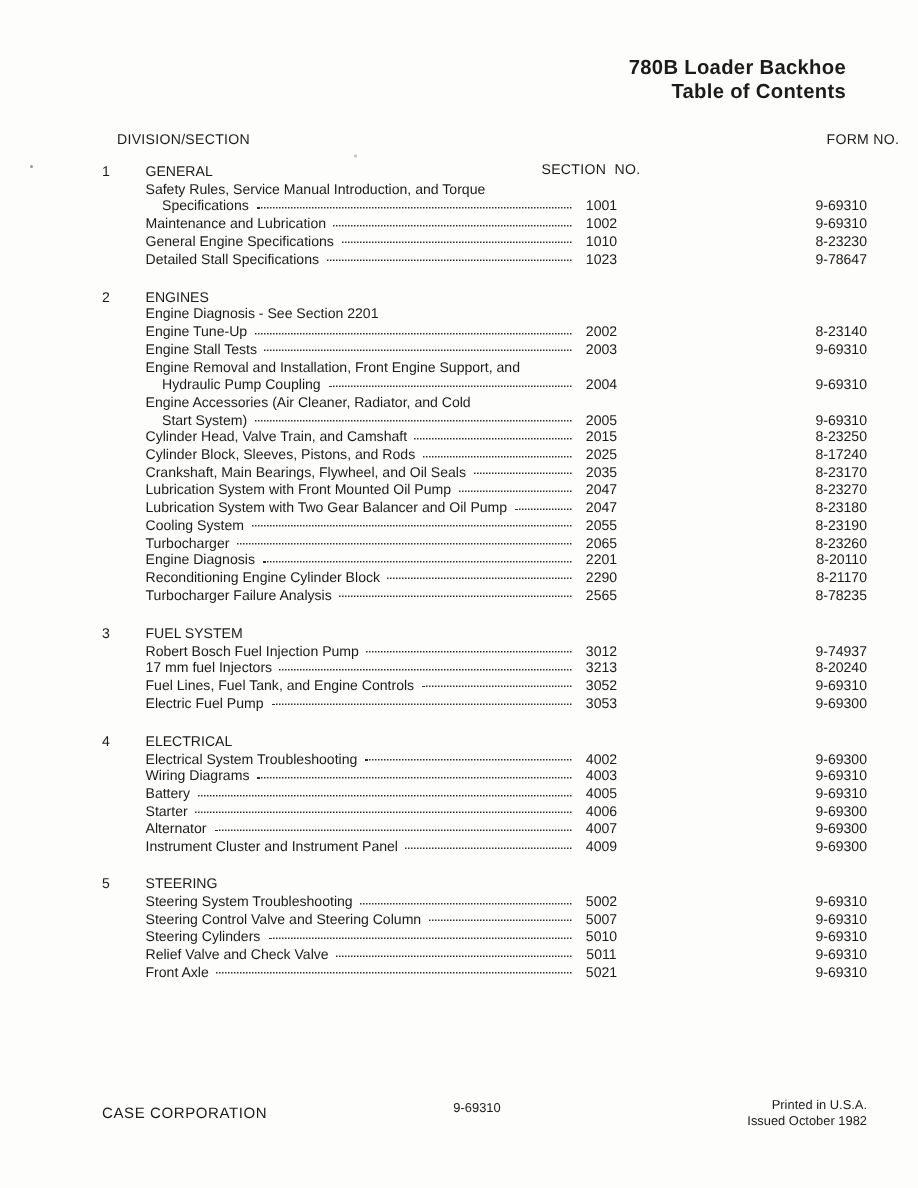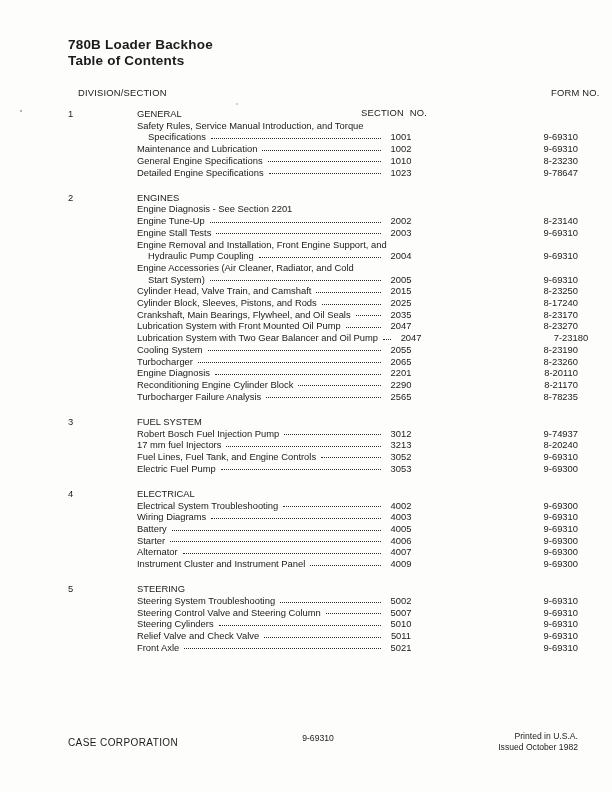--- a/index.html
+++ b/index.html
@@ -10,22 +10,22 @@
     color: #1b1b1b;
     position: relative;
     overflow: hidden;
   }
   .page {
     position: absolute; inset: 0;
     background: #fdfdfc;
   }
   
   .titles {
-    position: absolute; left: 68px; right: 32px; top: 37px;
-    text-align: left;
+    position: absolute; left: 68px; right: 48px; top: 37px;
+    text-align: right;
     font-weight: bold;
     font-size: 13.5px;
     line-height: 16px;
     letter-spacing: 0.2px;
   }
   
   .colhead {
     position: absolute; top: 87px; left: 0; right: 0;
     font-size: 9.4px;
     letter-spacing: 0.2px;
@@ -34,21 +34,21 @@
   .col-section  { position: absolute; left: 361px; white-space: pre; margin-top: 20px; }
   .col-form     { position: absolute; left: 523px; margin-left: 28px; }
   
   .toc {
     position: absolute; top: 108px; left: 97px; width: 481px;
     font-size: 9.4px;
     line-height: 11.7px;
   }
   .division { position: relative; margin-bottom: 13.5px; }
   .div-num  { position: absolute; left: -29px; top: 0; }
-  .entry-line { display: flex; align-items: baseline; margin-left: 40px; }
+  .entry-line { display: flex; align-items: baseline; }
   .entry-line.cont { padding-left: 11px; }
   .txt { white-space: nowrap; }
   .leader {
     flex: 1 1 auto;
     min-width: 8px;
     border-bottom: 1.6px dotted #2e2e2e;
     margin: 0 4px 0 5px;
     position: relative; top: -1.5px;
   }
   .sec  { flex: 0 0 32px;  text-align: center; white-space: nowrap; }
@@ -103,21 +103,21 @@
           <span class="sec">1002</span>
           <span class="form">9-69310</span>
         </div>
         <div class="entry-line">
           <span class="txt">General Engine Specifications</span>
           <span class="leader"></span>
           <span class="sec">1010</span>
           <span class="form">8-23230</span>
         </div>
         <div class="entry-line">
-          <span class="txt">Detailed Engine Specifications</span>
+          <span class="txt">Detailed Stall Specifications</span>
           <span class="leader"></span>
           <span class="sec">1023</span>
           <span class="form">9-78647</span>
         </div>
       </section>
       <section class="division">
         <span class="div-num">2</span>
         <div class="entry-line">
           <span class="txt div-title">ENGINES</span>
         </div>
@@ -175,21 +175,21 @@
         <div class="entry-line">
           <span class="txt">Lubrication System with Front Mounted Oil Pump</span>
           <span class="leader"></span>
           <span class="sec">2047</span>
           <span class="form">8-23270</span>
         </div>
         <div class="entry-line">
           <span class="txt">Lubrication System with Two Gear Balancer and Oil Pump</span>
           <span class="leader"></span>
           <span class="sec">2047</span>
-          <span class="form">7-23180</span>
+          <span class="form">8-23180</span>
         </div>
         <div class="entry-line">
           <span class="txt">Cooling System</span>
           <span class="leader"></span>
           <span class="sec">2055</span>
           <span class="form">8-23190</span>
         </div>
         <div class="entry-line">
           <span class="txt">Turbocharger</span>
           <span class="leader"></span>

